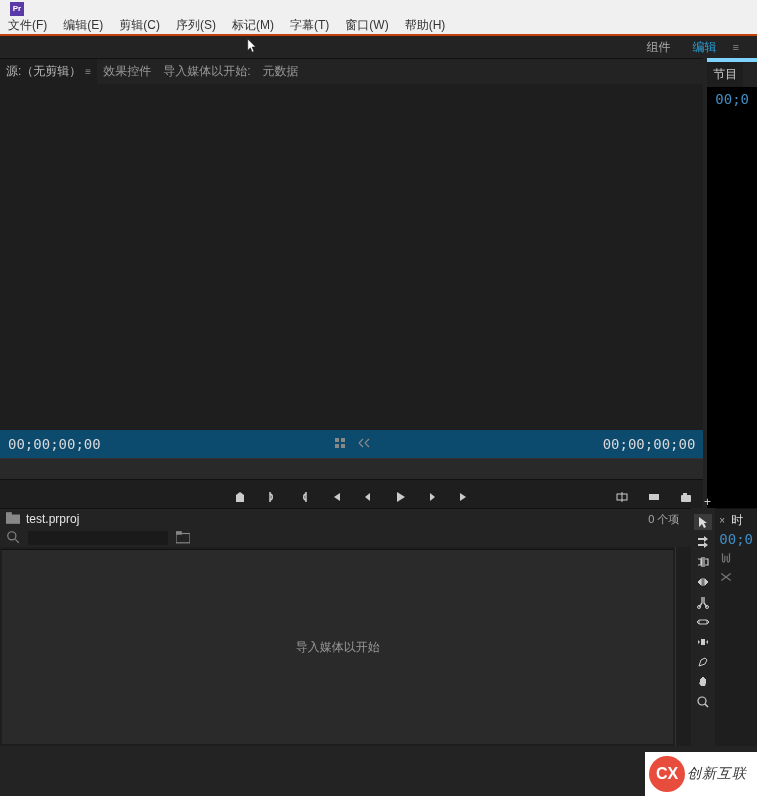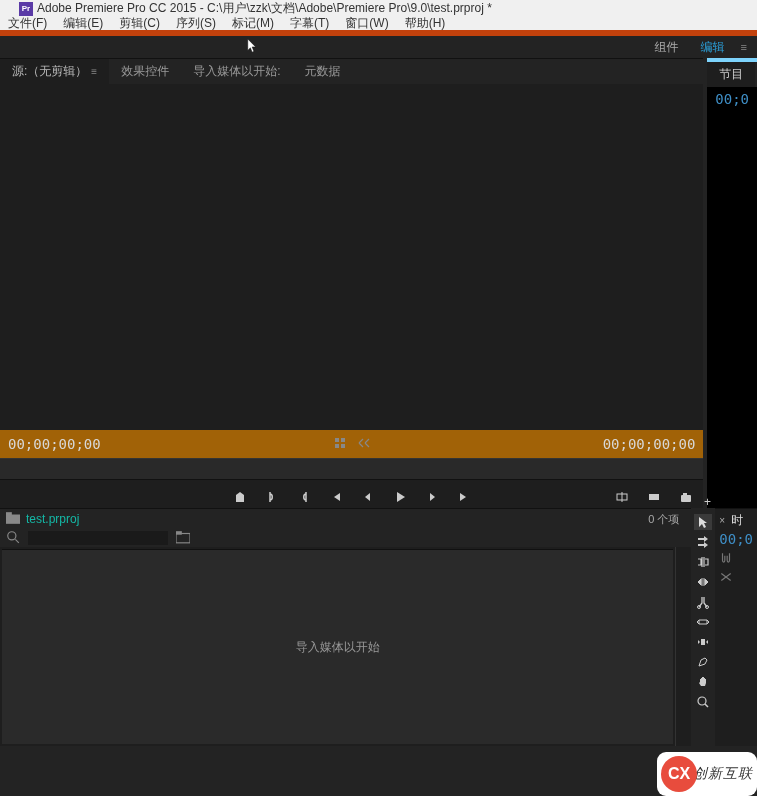--- a/index.html
+++ b/index.html
@@ -1,60 +1,60 @@
 <!DOCTYPE html>
 <html><head>
   <meta charset="utf-8">
   <style>
     * { margin: 0; padding: 0; box-sizing: border-box; font-family: "Microsoft YaHei", Arial, sans-serif; font-size: 12px; color: #b8b8b8; user-select: none; }
     body { background: #232323; width: 757px; height: 796px; overflow: hidden; position: relative; }
     
-    .titlebar { background: #f0f0f0; height: 17px; display: flex; align-items: center; padding-left: 19px; }
+    .titlebar { background: #f0f0f0; height: 17px; display: flex; align-items: center; padding-left: 10px; }
     .titlebar-icon { width: 14px; height: 14px; background: #5a3aa6; margin-right: 4px; display: inline-flex; align-items: center; justify-content: center; color: #fff; font-size: 8px; font-weight: bold; }
     .titlebar-title { color: #333; font-size: 12px; }
     
-    .menubar { background: #f0f0f0; height: 19px; display: flex; align-items: center; padding-left: 2px; gap: 4px; border-bottom: 6px solid #c2410c;}
+    .menubar { background: #f0f0f0; height: 19px; display: flex; align-items: center; padding-left: 2px; gap: 4px; border-bottom: 2px solid #c2410c;}
     .menubar-item { color: #333; font-size: 12px; padding: 1px 6px; cursor: default; }
     
-    .workspace-bar { background: #232323; height: 22px; display: flex; justify-content: flex-end; align-items: center; padding-right: 10px; gap: 10px; position: relative; }
+    .workspace-bar { background: #232323; height: 22px; display: flex; justify-content: flex-end; align-items: center; padding-right: 18px; gap: 10px; position: relative; }
     .workspace-bar .cursor { position: absolute; left: 246px; top: 3px; color: #fff; font-size: 14px; }
     .workspace-item { font-size: 12px; color: #aaa; padding: 2px 6px; }
     .workspace-item.active { color: #2b9fd9; }
     .workspace-eq { color: #888; font-size: 11px; }
     
     .main-area { display: flex; height: 450px; }
     .source-panel { width: 717px; background: #1e1e1e; border-top: 1px solid #111; display: flex; flex-direction: column; }
     .divider-v { width: 4px; background: #232323; cursor: col-resize; }
     .program-panel { flex: 1; background: #000000; border-top: 4px solid #7dd3fc; }
     
     .tab-row { height: 25px; display: flex; align-items: center; background: #232323; }
-    .tab { padding: 4px 12px; font-size: 12px; color: #999; cursor: default; position: relative; }
+    .tab { padding: 4px 6px; font-size: 12px; color: #999; cursor: default; position: relative; }
     .tab.active { background: #1e1e1e; color: #ccc; }
     .tab-eq { font-size: 10px; color: #888; margin-left: 4px;}
     
     .viewer { flex: 1; background: #1e1e1e; }
     
-    .timecode-row { height: 28px; display: flex; align-items: center; justify-content: space-between; padding: 0 8px; background: #a16207;}
+    .timecode-row { height: 28px; display: flex; align-items: center; justify-content: space-between; padding: 0 8px; background: #0c4a6e;}
     .timecode { color: #d8d8d8; font-size: 14px; font-family: monospace; }
     .tc-icons { display: flex; gap: 10px; color: #888;}
     
     .track-bar { height: 22px; background: #292929; border-top: 1px solid #333; border-bottom: 1px solid #111;}
     
     .transport { height: 28px; display: flex; align-items: center; justify-content: center; gap: 18px; background: #1e1e1e; position: relative; padding-top: 6px;}
     .transport-icon { color: #d0d0d0; cursor: pointer; display: inline-flex; align-items: center; justify-content: center; width: 14px; height: 14px;}
     .transport .right-group { position: absolute; right: 10px; display: flex; gap: 18px;}
     
     .lower-area { display: flex; height: 238px; }
     .project-panel { width: 694px; background: #1e1e1e; display: flex; flex-direction: column; border-top: 1px solid #111;}
     .tools-panel { width: 24px; background: #232323; display: flex; flex-direction: column; align-items: center; gap: 4px; padding-top: 6px;}
     .timeline-panel { flex: 1; background: #1e1e1e; border-top: 1px solid #111;}
     
     .project-header { display: flex; align-items: center; padding: 2px 6px; background: #232323; height: 20px;}
     .project-header .fldr { margin-right: 6px; color: #888; font-size: 10px;}
-    .project-header .proj-name { font-size: 12px; color: #14b8a6; }
+    .project-header .proj-name { font-size: 12px; color: #e5e5e5; }
     .project-header .item-count { margin-left: auto; font-size: 11px; color: #aaa; margin-right: 6px;}
     
     .project-search { display: flex; align-items: center; padding: 2px 6px; height: 18px; background: #232323; gap: 8px;}
     .project-search .search-icon { color: #888; font-size: 10px;}
     .project-search input { background: #1a1a1a; border: none; height: 14px; width: 140px; color: #ccc; padding: 0 4px; font-size: 11px; outline: none;}
     .project-search .fldr2 { color: #888; font-size: 10px;}
     
     .project-body { flex: 1; background: #2a2a2a; display: flex; align-items: center; justify-content: center; border-top: 1px solid #111; margin: 2px;}
     .import-hint { color: #999; font-size: 12px;}
     .project-scroll { width: 16px; background: #1e1e1e; border-left: 1px solid #333;}
@@ -64,32 +64,31 @@
     
     .timeline-header { display: flex; align-items: center; height: 22px; padding: 0 4px; gap: 6px;}
     .timeline-header .close { color: #aaa; font-size: 10px;}
     .timeline-header .label { color: #ddd; font-size: 12px;}
     .timeline-tc { color: #3f8fc7; font-size: 14px; font-family: monospace; padding: 2px 4px;}
     .timeline-icons { display: flex; flex-direction: column; gap: 3px; padding: 4px;}
     .tl-icon { color: #777; font-size: 11px;}
     
     .program-tc { color: #3f8fc7; font-size: 14px; font-family: monospace; padding: 8px 4px;}
     
-    .watermark { position: absolute; right: 0; bottom: 0; width: 100px; height: 44px; background: #fff; display: flex; align-items: center; justify-content: center; overflow: hidden; border-radius: 9px;}
+    .watermark { position: absolute; right: 0; bottom: 0; width: 112px; height: 44px; background: #fff; display: flex; align-items: center; justify-content: center; overflow: hidden;}
     .watermark-ball { width: 36px; height: 36px; border-radius: 50%; background: #e84c3d; display: flex; align-items: center; justify-content: center; color: #fff; font-weight: bold; font-size: 16px; position: absolute; left: 4px;}
     .watermark-text { color: #333; font-size: 14px; margin-left: 32px; letter-spacing: 1px; font-style: italic;}
 
     svg { width: 14px; height: 14px; }
   </style>
 </head>
 <body>
 
 <div class="titlebar">
   <div class="titlebar-icon">Pr</div>
-  <div class="titlebar-title">Adobe Premiere Pro CC 2015 - C:\用户\zzk\文档\Adobe\Premiere Pro\9.0\test.prproj *</div>
 </div>
 
 <div class="menubar">
   <div class="menubar-item">文件(F)</div>
   <div class="menubar-item">编辑(E)</div>
   <div class="menubar-item">剪辑(C)</div>
   <div class="menubar-item">序列(S)</div>
   <div class="menubar-item">标记(M)</div>
   <div class="menubar-item">字幕(T)</div>
   <div class="menubar-item">窗口(W)</div>

